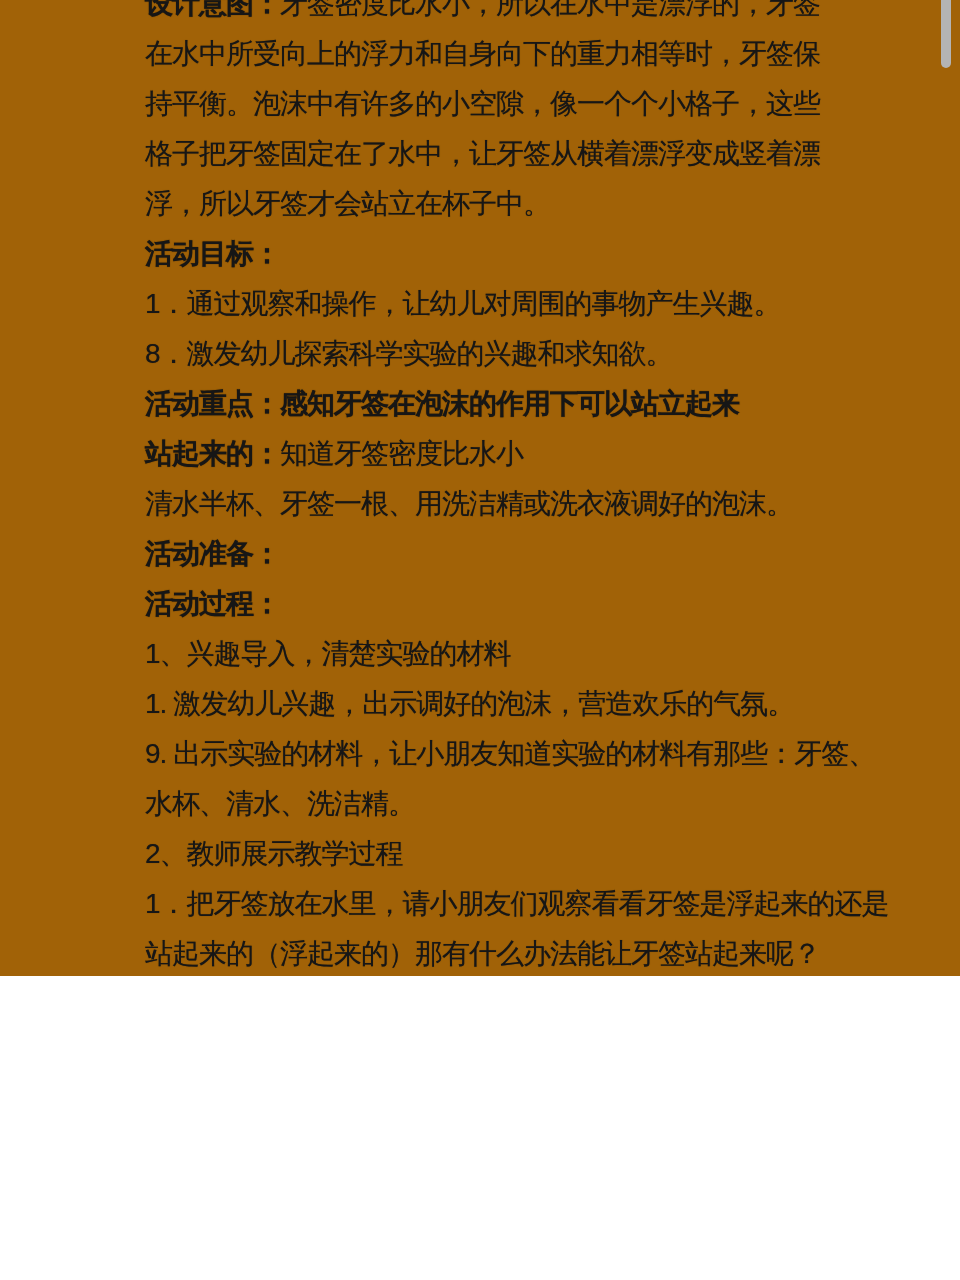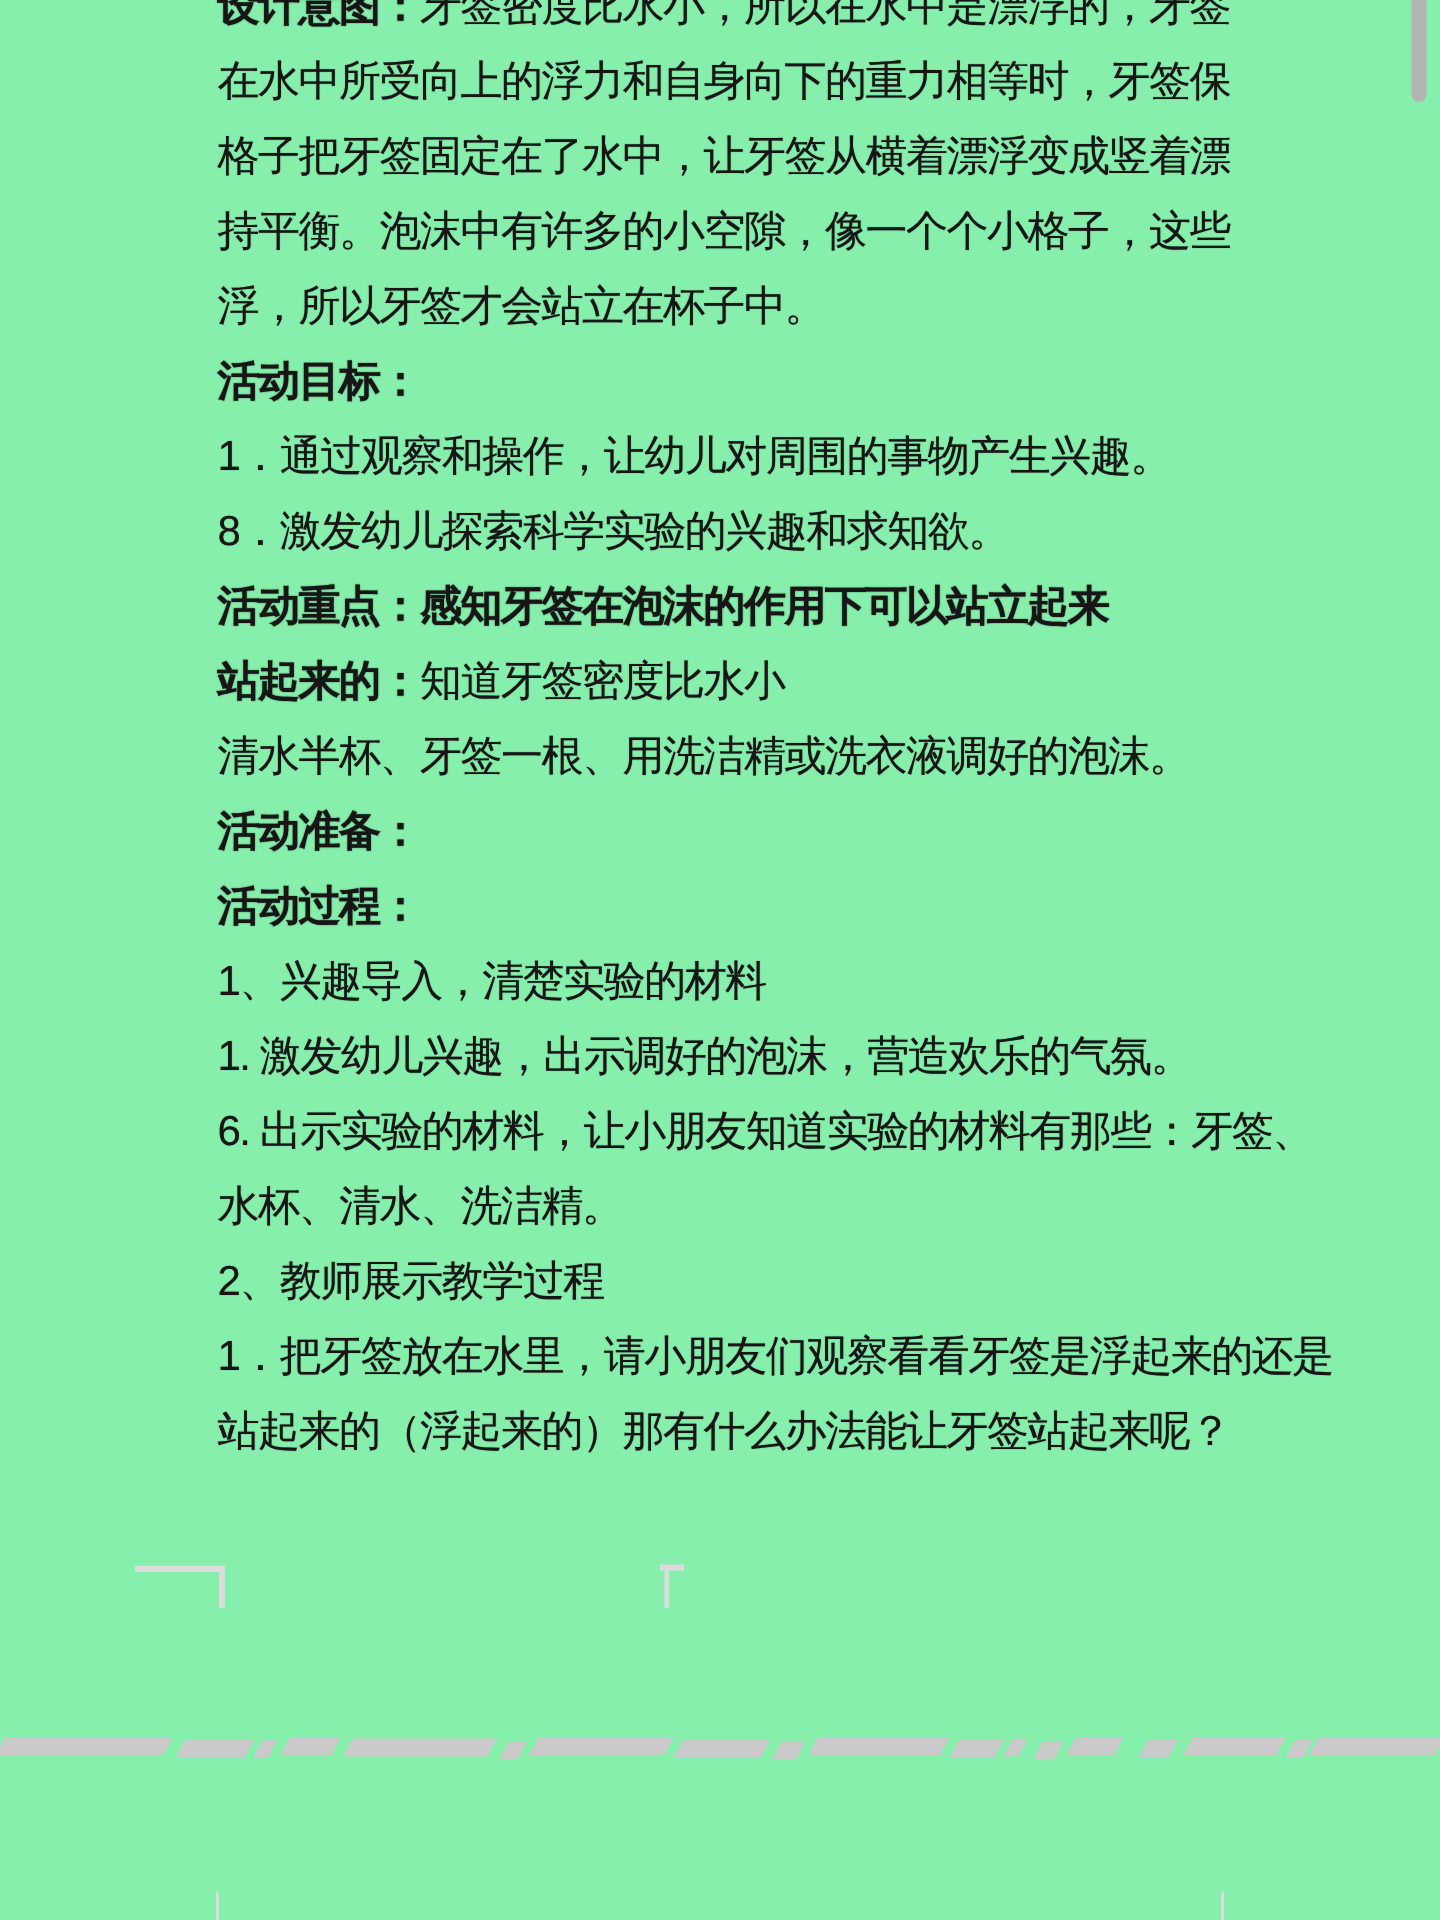--- a/index.html
+++ b/index.html
@@ -7,22 +7,22 @@
     padding: 0;
     width: 960px;
     height: 1280px;
     overflow: hidden;
     background: #ffffff;
     font-family: "Liberation Sans", "DejaVu Sans", sans-serif;
   }
   .page {
     position: relative;
     width: 960px;
-    height: 1280px;
-    background: #86efac;
+    height: 976px;
+    background: #a16207;
     overflow: hidden;
   }
   
   .doc {
     position: absolute;
     left: 145px;
     top: -21px;
     width: 760px;
   }
   .line {
@@ -62,34 +62,34 @@
     position: absolute;
   }
 </style>
 </head>
 <body>
 
 <div class="page">
   <div id="doc" class="doc" style="color: rgb(22, 22, 22);">
       <div class="line"><span class="seg-bold">设计意图：</span><span class="seg-normal">牙签密度比水小，所以在水中是漂浮的，牙签</span></div>
       <div class="line"><span class="seg-normal">在水中所受向上的浮力和自身向下的重力相等时，牙签保</span></div>
+      <div class="line"><span class="seg-normal">持平衡。泡沫中有许多的小空隙，像一个个小格子，这些</span></div>
       <div class="line"><span class="seg-normal">格子把牙签固定在了水中，让牙签从横着漂浮变成竖着漂</span></div>
-      <div class="line"><span class="seg-normal">持平衡。泡沫中有许多的小空隙，像一个个小格子，这些</span></div>
       <div class="line"><span class="seg-normal">浮，所以牙签才会站立在杯子中。</span></div>
       <div class="line"><span class="seg-bold">活动目标：</span></div>
       <div class="line"><span class="seg-normal">1．通过观察和操作，让幼儿对周围的事物产生兴趣。</span></div>
       <div class="line"><span class="seg-normal">8．激发幼儿探索科学实验的兴趣和求知欲。</span></div>
       <div class="line"><span class="seg-bold">活动重点：感知牙签在泡沫的作用下可以站立起来</span></div>
       <div class="line"><span class="seg-bold">站起来的：</span><span class="seg-normal">知道牙签密度比水小</span></div>
       <div class="line"><span class="seg-normal">清水半杯、牙签一根、用洗洁精或洗衣液调好的泡沫。</span></div>
       <div class="line"><span class="seg-bold">活动准备：</span></div>
       <div class="line"><span class="seg-bold">活动过程：</span></div>
       <div class="line"><span class="seg-normal">1、兴趣导入，清楚实验的材料</span></div>
       <div class="line"><span class="seg-normal">1. 激发幼儿兴趣，出示调好的泡沫，营造欢乐的气氛。</span></div>
-      <div class="line"><span class="seg-normal">6. 出示实验的材料，让小朋友知道实验的材料有那些：牙签、</span></div>
+      <div class="line"><span class="seg-normal">9. 出示实验的材料，让小朋友知道实验的材料有那些：牙签、</span></div>
       <div class="line"><span class="seg-normal">水杯、清水、洗洁精。</span></div>
       <div class="line"><span class="seg-normal">2、教师展示教学过程</span></div>
       <div class="line"><span class="seg-normal">1．把牙签放在水里，请小朋友们观察看看牙签是浮起来的还是</span></div>
       <div class="line"><span class="seg-normal">站起来的（浮起来的）那有什么办法能让牙签站起来呢？</span></div>
     </div>
   <div id="scrollbar-thumb" class="scrollbar-thumb" style="left: 941px; top: 0px; width: 10px; height: 68px; background: rgb(180, 180, 180);"></div>
   <div id="ghost-band" class="ghost-band">
       <div class="ghost-dash" style="left: 0px; top: 0px; width: 112px; background: rgb(202, 202, 202);"></div>
       <div class="ghost-dash" style="left: 120px; top: 2px; width: 46px; background: rgb(202, 202, 202);"></div>
       <div class="ghost-dash" style="left: 172px; top: 2px; width: 10px; background: rgb(202, 202, 202);"></div>

